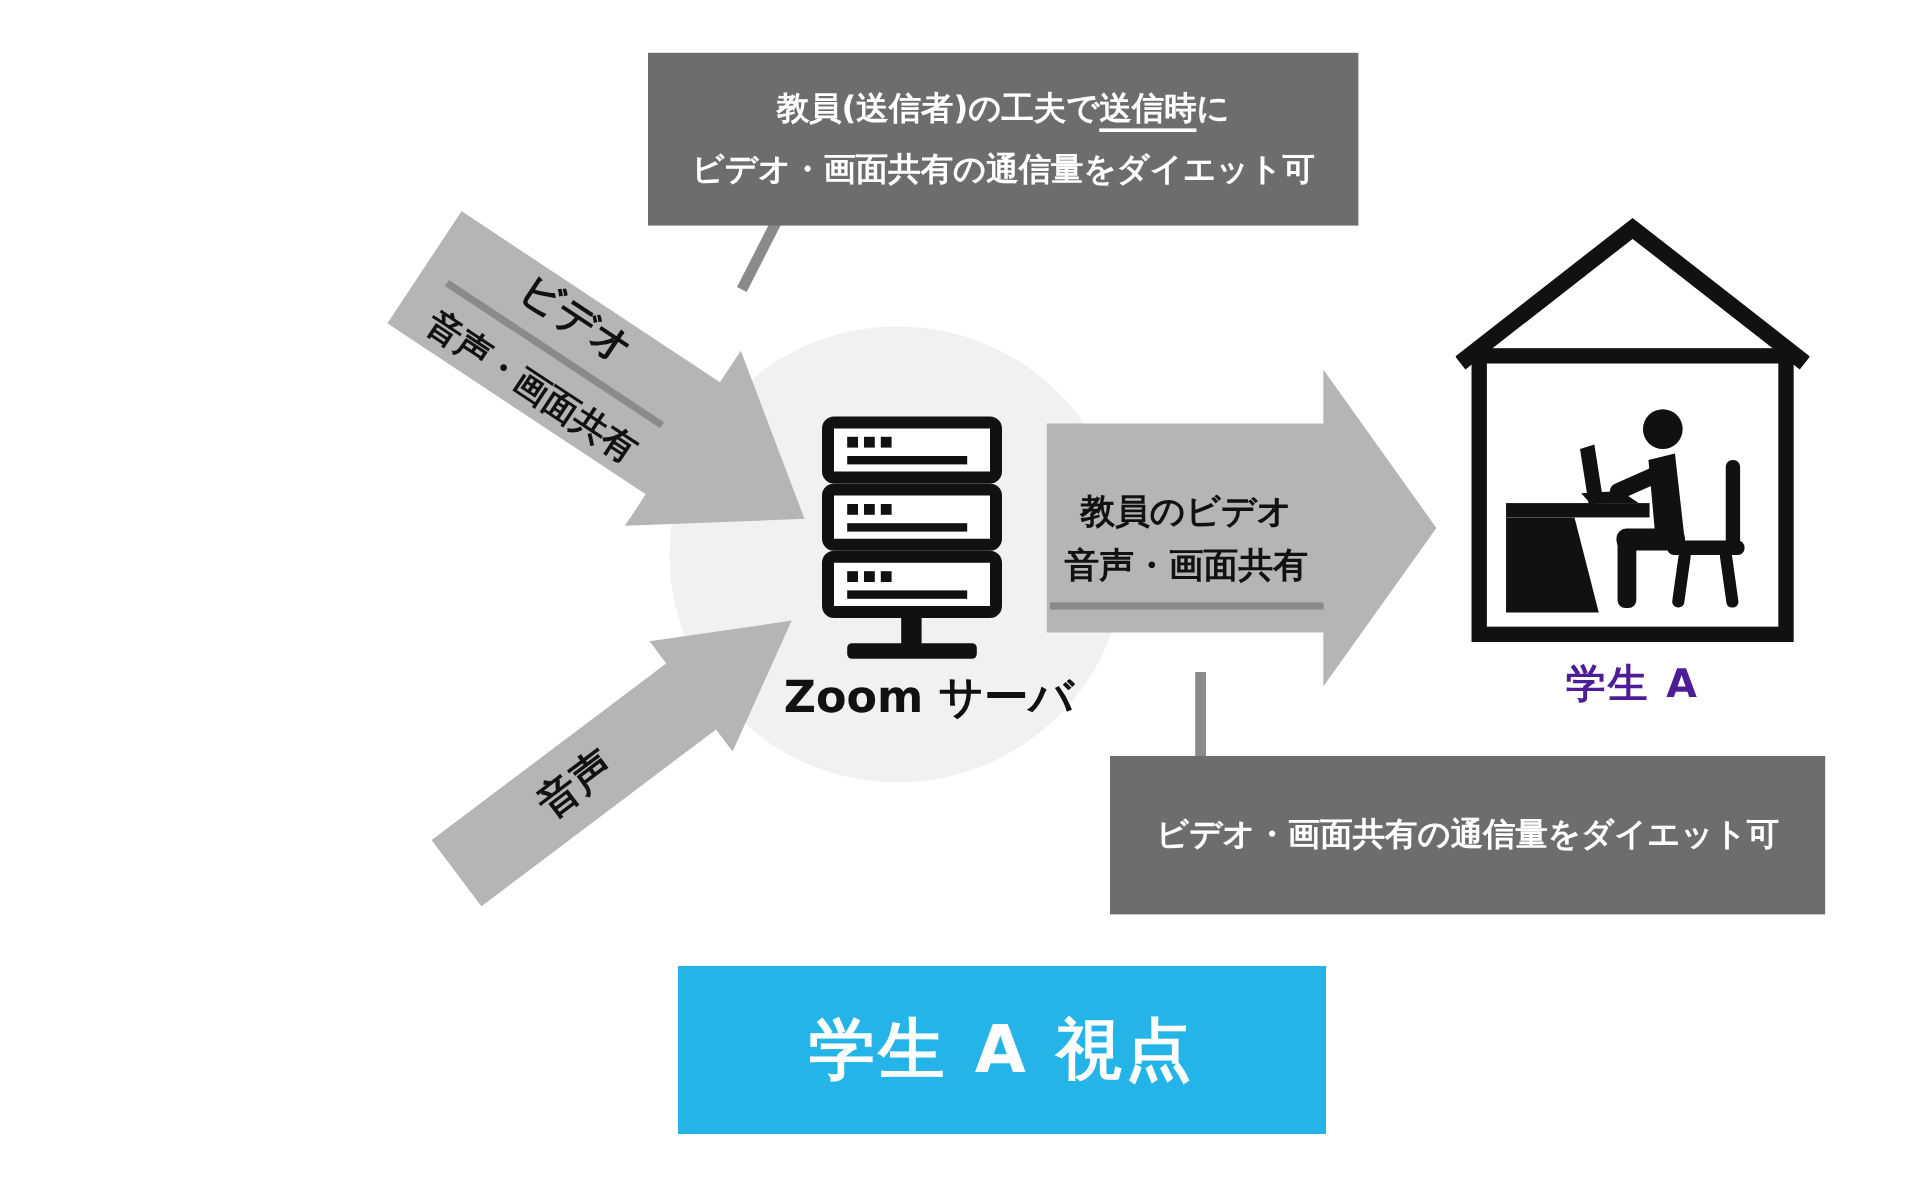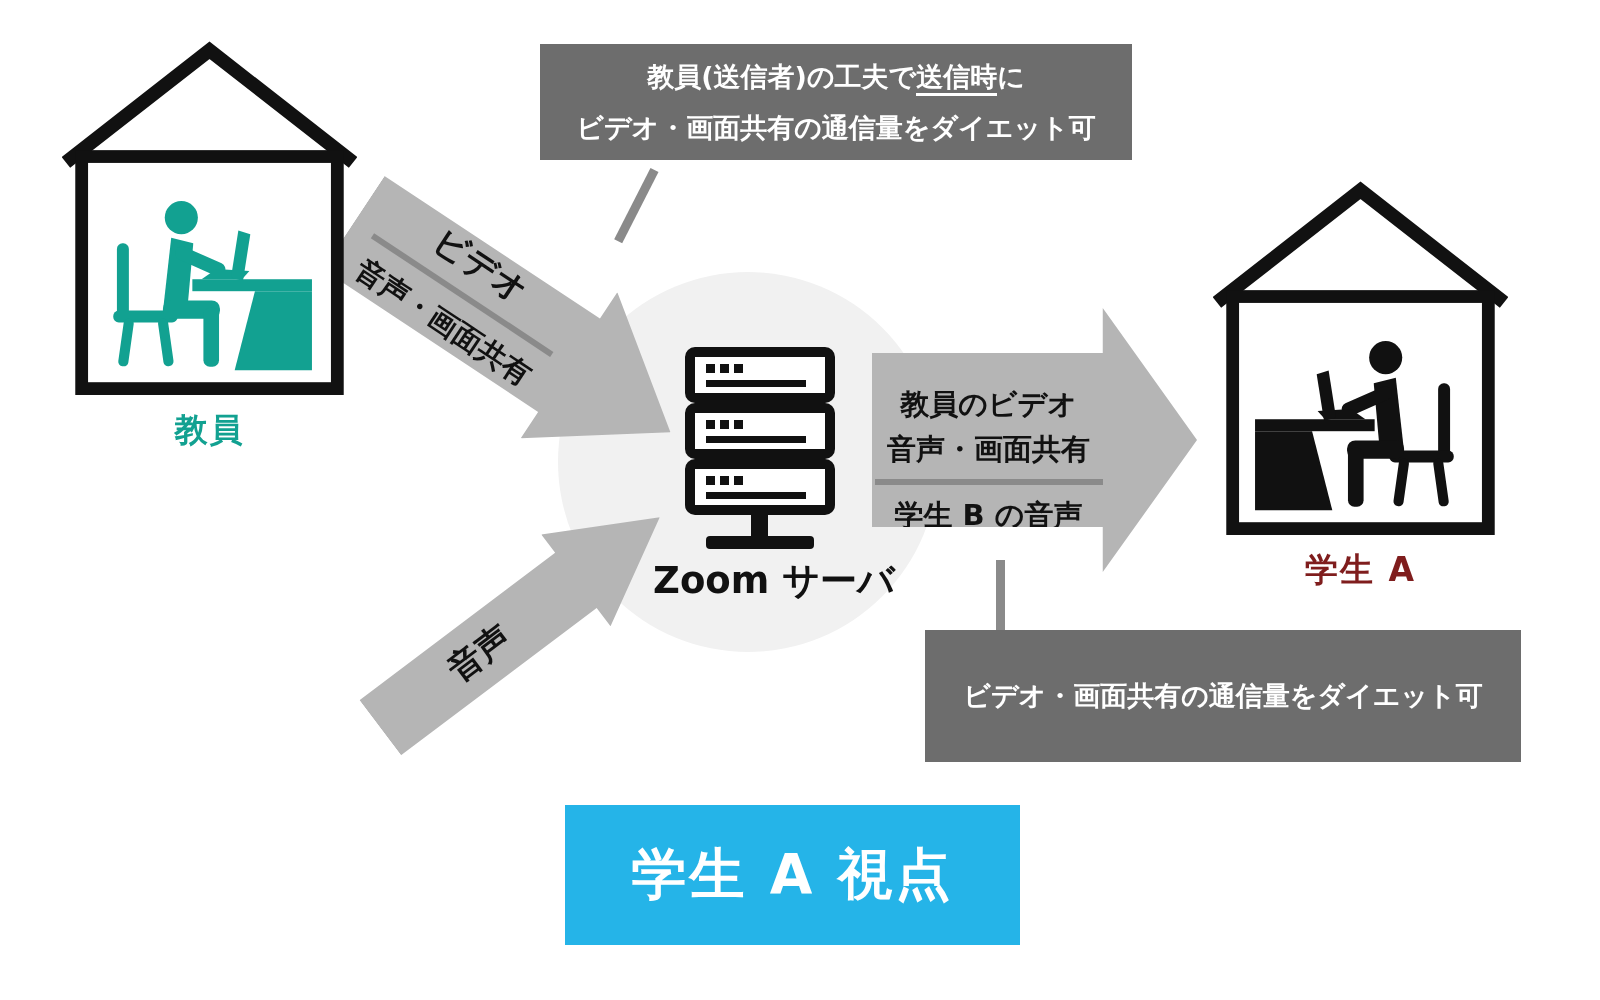--- a/index.html
+++ b/index.html
@@ -9,21 +9,21 @@
 
   .bg-circle { position: absolute; left: 558px; top: 272px; width: 380px; height: 380px;
                border-radius: 50%; background: #f1f1f1; z-index: 0; }
 
   .node { position: absolute; z-index: 2; }
   .house-svg { position: absolute; left: 0; top: 0; stroke: #111111; }
   .person-svg { position: absolute; fill: #111111; }
   .person-svg.teal { fill: #12a191; }
   .person-svg.mirrored { transform: scaleX(-1); }
   .node-label { position: absolute; width: 100%; text-align: center; font-weight: 800;
-                font-size: 33px; color: #7f1d1d; letter-spacing: 2px; }
+                font-size: 33px; color: #4c1d95; letter-spacing: 2px; }
   .node-label.teal { color: #12a191; }
 
   .server-label { position: absolute; left: 604px; top: 556px; width: 340px; z-index: 2;
                   text-align: center; font-weight: 800; font-size: 37px; color: #111111; }
 
   .arrow { position: absolute; background: #b5b5b5; z-index: 1;
            display: flex; flex-direction: column; align-items: center; justify-content: center; }
   .arrow-right-clip { clip-path: polygon(0% 18%, 68% 18%, 68% 0%, 100% 50%, 68% 100%, 68% 82%, 0% 82%); }
   .arrow1 { left: 322px; top: 240px; width: 380px; height: 175px; transform: rotate(33.5deg); }
   .arrow1 .arrow-content { padding-right: 120px; }
@@ -42,24 +42,24 @@
 
   .connector { position: absolute; background: #8a8a8a; z-index: 1; }
   .connector-top { left: 650px; top: 170px; width: 9px; height: 80px;
                    transform: rotate(27deg); transform-origin: top center; }
   .connector-bottom { left: 996px; top: 560px; width: 9px; height: 74px; }
 
   .callout { position: absolute; background: #6d6d6d; z-index: 3; color: #ffffff;
              display: flex; flex-direction: column; align-items: center; justify-content: center; }
   .callout-line { font-size: 27px; font-weight: 800; line-height: 1.9; text-align: center; white-space: nowrap; }
   .callout .u { border-bottom: 3px solid #ffffff; padding-bottom: 1px; }
-  .callout-top { left: 540px; top: 44px; width: 592px; height: 116px; }
+  .callout-top { left: 540px; top: 44px; width: 592px; height: 144px; }
   .callout-bottom { left: 925px; top: 630px; width: 596px; height: 132px; }
 
-  .banner { position: absolute; left: 565px; top: 805px; width: 455px; height: 140px; z-index: 2;
+  .banner { position: absolute; left: 565px; top: 805px; width: 540px; height: 140px; z-index: 2;
             background: #25b4e8; display: flex; align-items: center; justify-content: center;
             color: #ffffff; font-size: 55px; font-weight: 800; letter-spacing: 3px; }
 </style>
 </head>
 <body>
 
 <svg width="0" height="0" style="position:absolute" aria-hidden="true">
   <defs>
     <g id="person-shape">
       <rect x="16" y="58" width="13" height="80" rx="6"></rect>
@@ -99,29 +99,20 @@
       <rect x="79" y="164" width="17" height="28" fill="#111111"></rect>
       <rect x="34" y="190" width="108" height="13" rx="4" fill="#111111"></rect>
     </g>
   </defs>
 </svg>
 
 <div class="canvas">
 
   <div class="bg-circle"></div>
 
-  <div class="node" style="left:62px; top:40px; width:295px; height:420px;">
-    <svg class="house-svg" width="295" height="355" viewBox="0 0 300 360">
-        <use href="#house-shape"></use>
-      </svg>
-    <svg class="person-svg teal" style="left:40px; top:150px;" width="212" height="184" viewBox="0 0 230 200">
-        <use href="#person-shape"></use>
-      </svg>
-    <div class="node-label teal" style="top:368px;">教員</div>
-  </div>
 
 
   <div class="node" style="left:1213px; top:180px; width:295px; height:420px;">
     <svg class="house-svg" width="295" height="355" viewBox="0 0 300 360">
         <use href="#house-shape"></use>
       </svg>
     <svg class="person-svg mirrored" style="left:40px; top:150px;" width="212" height="184" viewBox="0 0 230 200">
         <use href="#person-shape"></use>
       </svg>
     <div class="node-label" style="top:368px;">学生 A</div>
@@ -146,21 +137,20 @@
     <div class="arrow-content">
       <div class="arrow-text-lg">音声</div>
     </div>
   </div>
 
   <div class="arrow arrow3">
     <div class="arrow-content">
       <div class="arrow-text">教員のビデオ</div>
       <div class="arrow-text">音声・画面共有</div>
       <div class="arrow-sep sep3"></div>
-      <div class="arrow-text">学生 B の音声</div>
     </div>
   </div>
 
   <div class="connector connector-top"></div>
   <div class="connector connector-bottom"></div>
 
   <div class="callout callout-top">
     <div class="callout-line"><span>教員(送信者)の工夫で</span><span class="u">送信時</span><span>に</span></div>
     <div class="callout-line">ビデオ・画面共有の通信量をダイエット可</div>
   </div>

